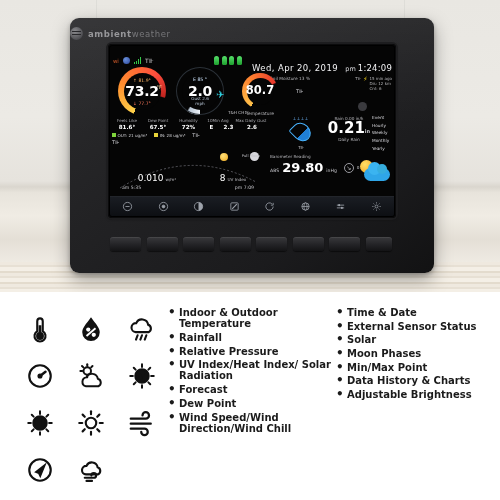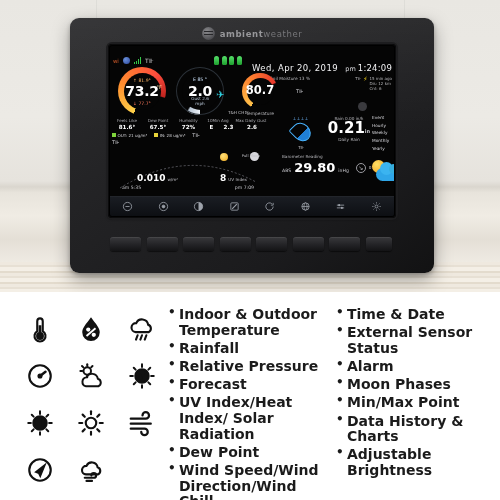--- a/index.html
+++ b/index.html
@@ -39,21 +39,21 @@
     box-shadow: 0 7px 18px rgba(0,0,0,0.34), 0 2px 4px rgba(0,0,0,0.25);
   }
   .device-sheen {
     position: absolute; left: 0; top: 0; right: 0; height: 46%;
     border-radius: 9px 9px 0 0;
     background: linear-gradient(to bottom, rgba(255,255,255,0.055), rgba(255,255,255,0));
     pointer-events: none;
   }
   .brand {
     position: absolute; left: 0; top: 9px; width: 100%;
-    display: flex; align-items: center; justify-content: center; gap: 5px;
+    display: flex; align-items: center; gap: 5px;
   }
   .brand-mark {
     width: 13px; height: 13px; border-radius: 50%;
     background: radial-gradient(circle at 38% 34%, #8b8b8e, #4c4c50 72%, #3a3a3d);
     position: relative;
   }
   .brand-mark::after {
     content: ""; position: absolute; left: 2px; top: 4px; width: 9px; height: 1px;
     background: #27272a; box-shadow: 0 3px 0 #27272a;
   }
@@ -160,28 +160,28 @@
   .rn-val { font-size: 15px; font-weight: 700; color: #fff; line-height: 1.05; }
   .rn-unit { font-size: 5px; color: #cfcfd4; }
   .rn-lab { font-size: 4.3px; color: #b6b6bb; }
 
   .rain-table { position: absolute; left: 262px; top: 68px; width: 62px; }
   .rt-row { display: flex; justify-content: space-between; font-size: 4.3px; color: #d9d9de; line-height: 1.78; }
 
   
   .sunpanel { position: absolute; left: 2px; top: 106px; width: 152px; height: 40px; }
   .sun-vals { position: absolute; left: 0; top: 14px; width: 100%; display: flex; justify-content: space-around; align-items: baseline; }
-  .sv-main { font-size: 9px; font-weight: 700; color: #fff; padding-left: 8px; }
+  .sv-main { font-size: 9px; font-weight: 400; color: #fff; padding-left: 8px; }
   .sv-unit { font-size: 4.2px; color: #bdbdc2; margin-left: 2px; }
   .sun-times { position: absolute; left: 0; bottom: 2px; width: 100%; display: flex; justify-content: space-between; padding: 0 10px; }
   .sun-times span { font-size: 4.6px; color: #c9c9ce; }
   .moon-lab { position: absolute; right: 4px; top: 1px; font-size: 3.8px; color: #c2c2c7; }
 
   
-  .baro { position: absolute; left: 168px; top: 108px; width: 128px; height: 36px; }
+  .baro { position: absolute; left: 156px; top: 108px; width: 128px; height: 36px; }
   .baro-title { font-size: 4.2px; color: #b2b2b7; margin-left: 4px; }
   .baro-row { display: flex; align-items: baseline; gap: 3px; margin-left: 4px; margin-top: 1px; }
   .baro-abs { font-size: 4.6px; color: #c6c6cb; }
   .baro-val { font-size: 13px; font-weight: 700; color: #fff; }
   .baro-unit { font-size: 4.6px; color: #c6c6cb; }
   .baro-trend {
     width: 10px; height: 10px; border-radius: 50%; border: 1px solid #9a9aa0;
     display: flex; align-items: center; justify-content: center;
     font-size: 6px; color: #cfcfd4; align-self: center; margin-left: 4px;
   }
@@ -228,21 +228,21 @@
     grid-template-columns: repeat(3, 1fr); grid-auto-rows: 47px;
     padding-left: 14px; padding-top: 4px;
   }
   .ig-cell { display: flex; align-items: center; justify-content: center; }
   .ig-cell svg { width: 30px; height: 30px; }
 
   .col { padding-top: 6px; }
   .col ul { list-style: none; }
   .col li {
     position: relative; padding-left: 11px; margin-bottom: 2.5px;
-    font-size: 14px; line-height: 1.12; color: #1b1b1b;
+    font-size: 10px; line-height: 1.12; color: #1b1b1b;
     font-family: "DejaVu Sans", sans-serif; font-weight: 600;
   }
   .col li::before {
     content: "•"; position: absolute; left: 0; top: -1px; font-size: 12px; color: #1b1b1b;
   }
   .col-a { width: 168px; }
   .col-b { width: 150px; }
 </style>
 </head>
 <body>
@@ -627,32 +627,32 @@
       <div class="ig-cell">
         
       </div>
     </div>
 
     <div class="col col-a">
       <ul>
         <li>Indoor &amp; Outdoor Temperature</li>
         <li>Rainfall</li>
         <li>Relative Pressure</li>
+        <li>UV Index/Heat Index/ Solar Radiation</li>
         <li>Forecast</li>
-        <li>UV Index/Heat Index/ Solar Radiation</li>
         <li>Dew Point</li>
         <li>Wind Speed/Wind Direction/Wind Chill</li>
       </ul>
     </div>
 
     <div class="col col-b">
       <ul>
         <li>Time &amp; Date</li>
         <li>External Sensor Status</li>
-        <li>Alarm</li>
+        <li>Solar</li>
         <li>Moon Phases</li>
         <li>Min/Max Point</li>
         <li>Data History &amp; Charts</li>
         <li>Adjustable Brightness</li>
       </ul>
     </div>
 
   </div>
 </div>
 

